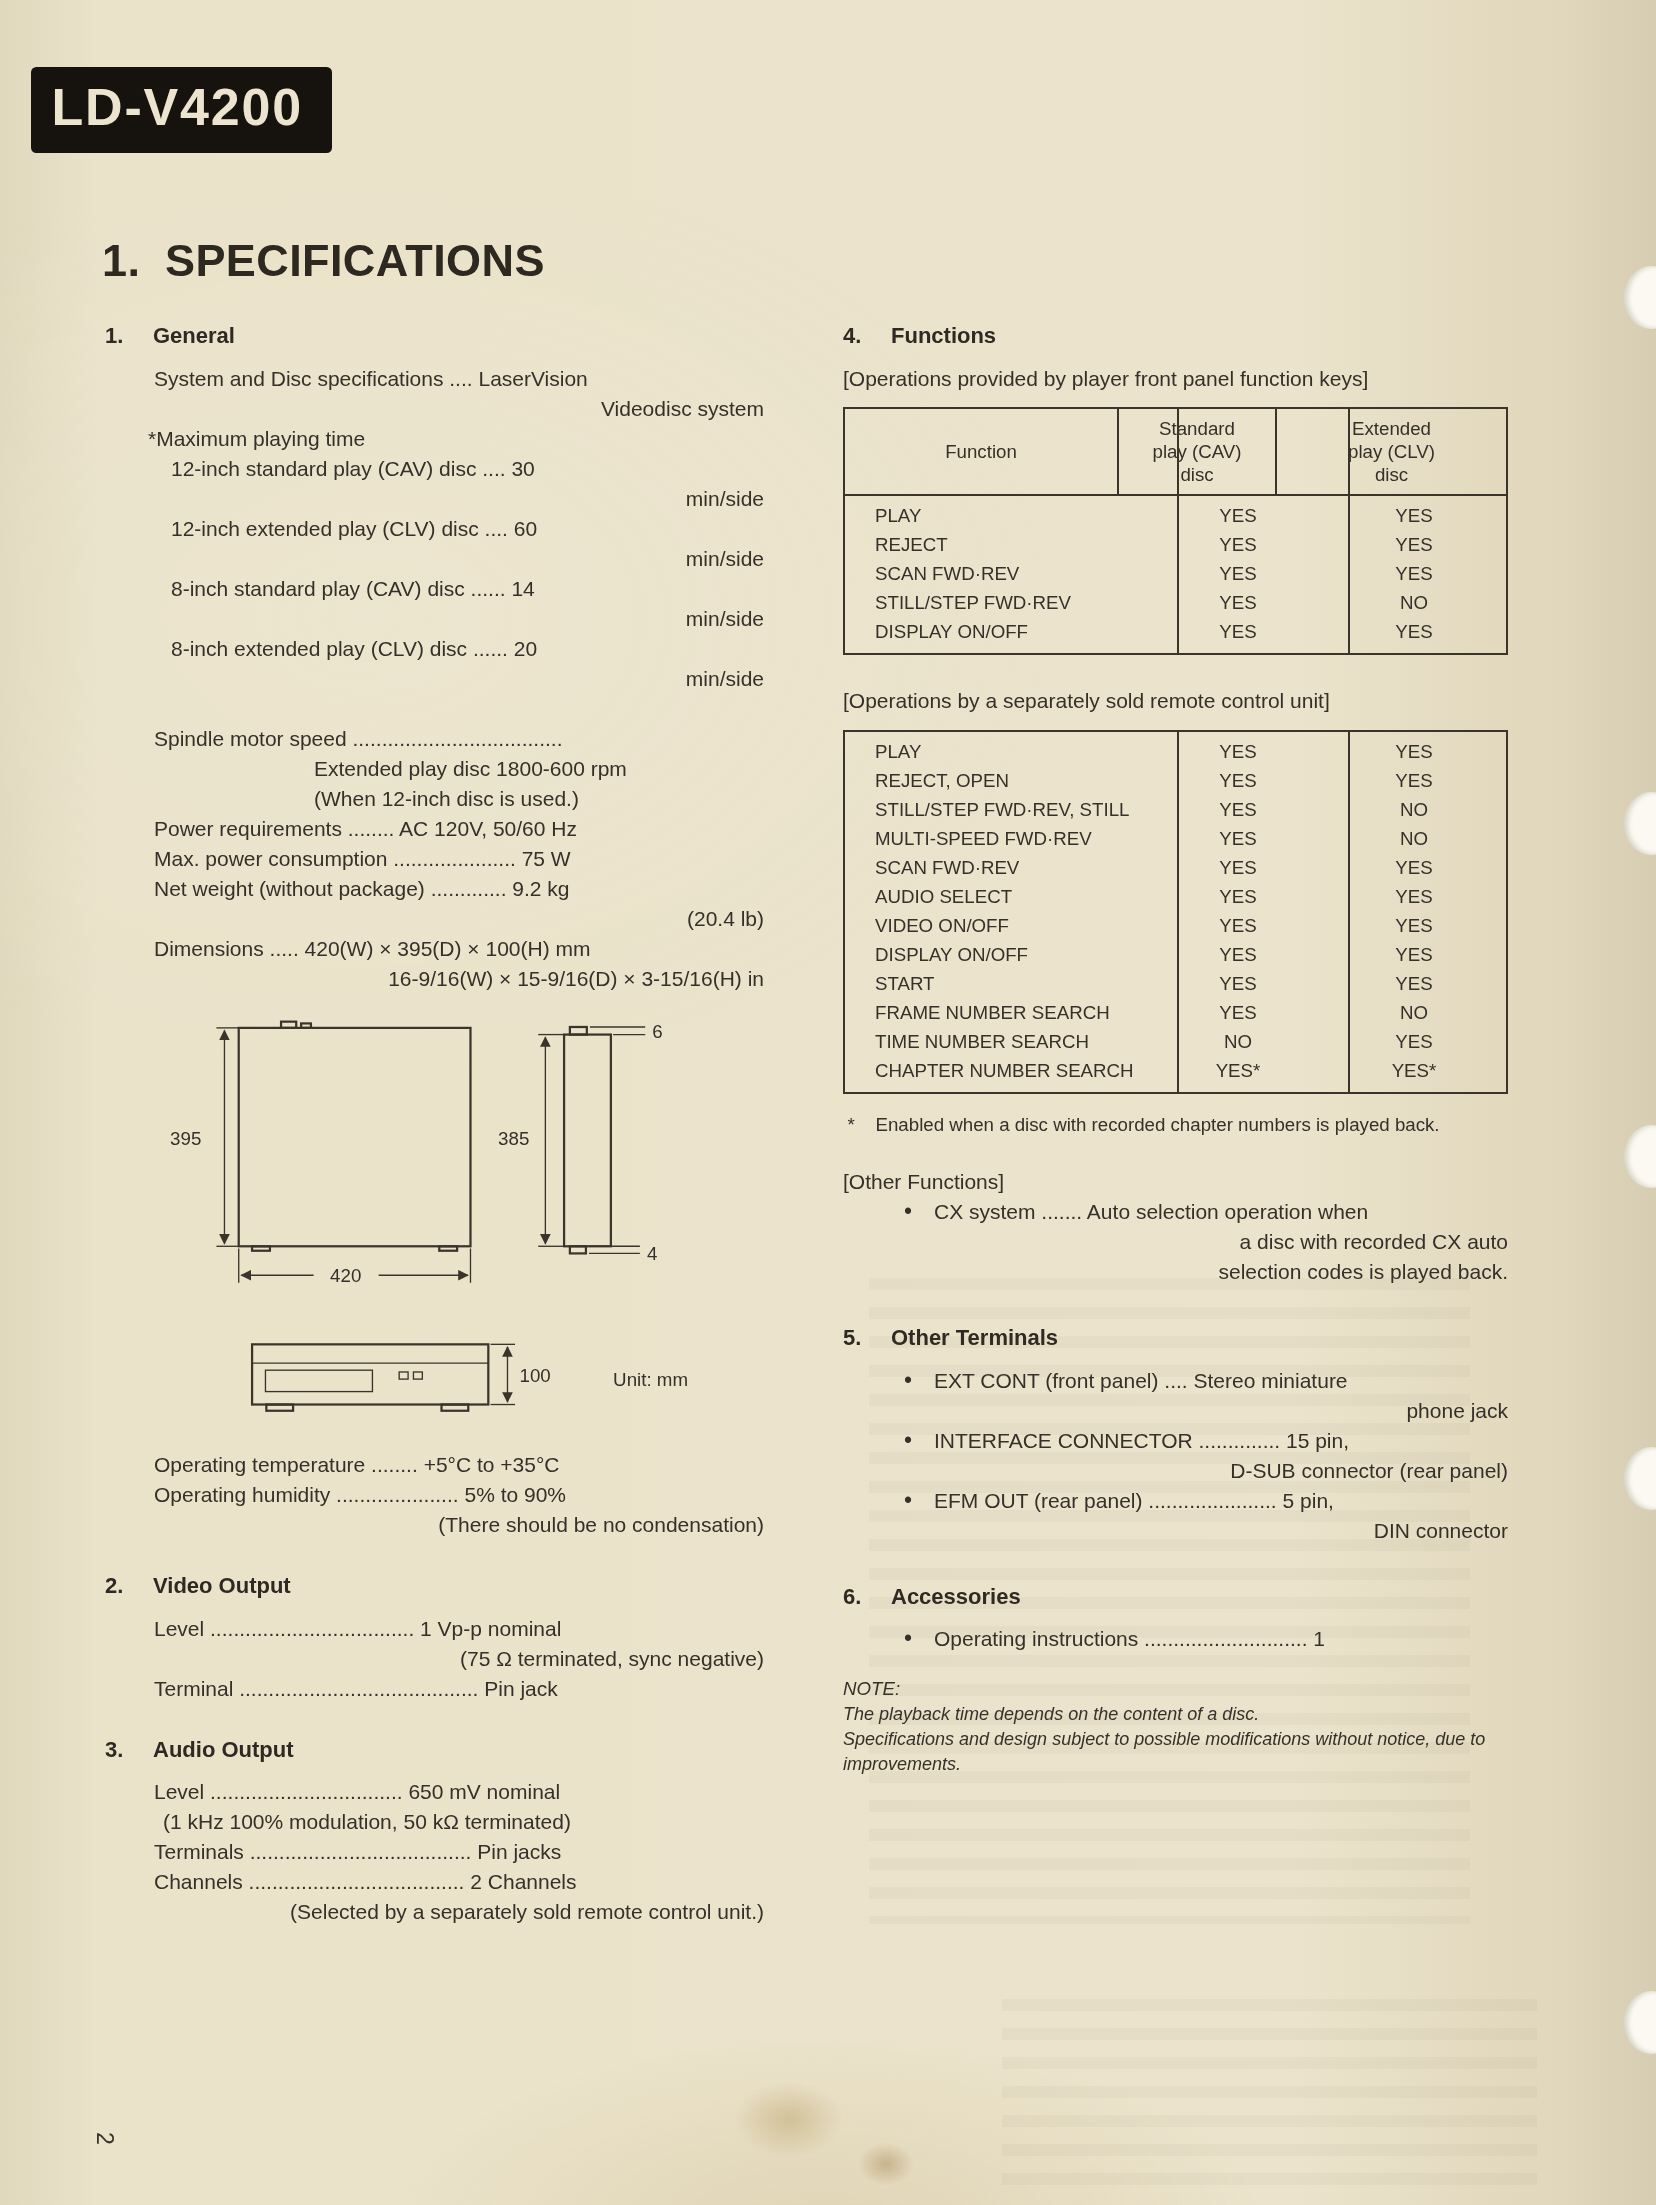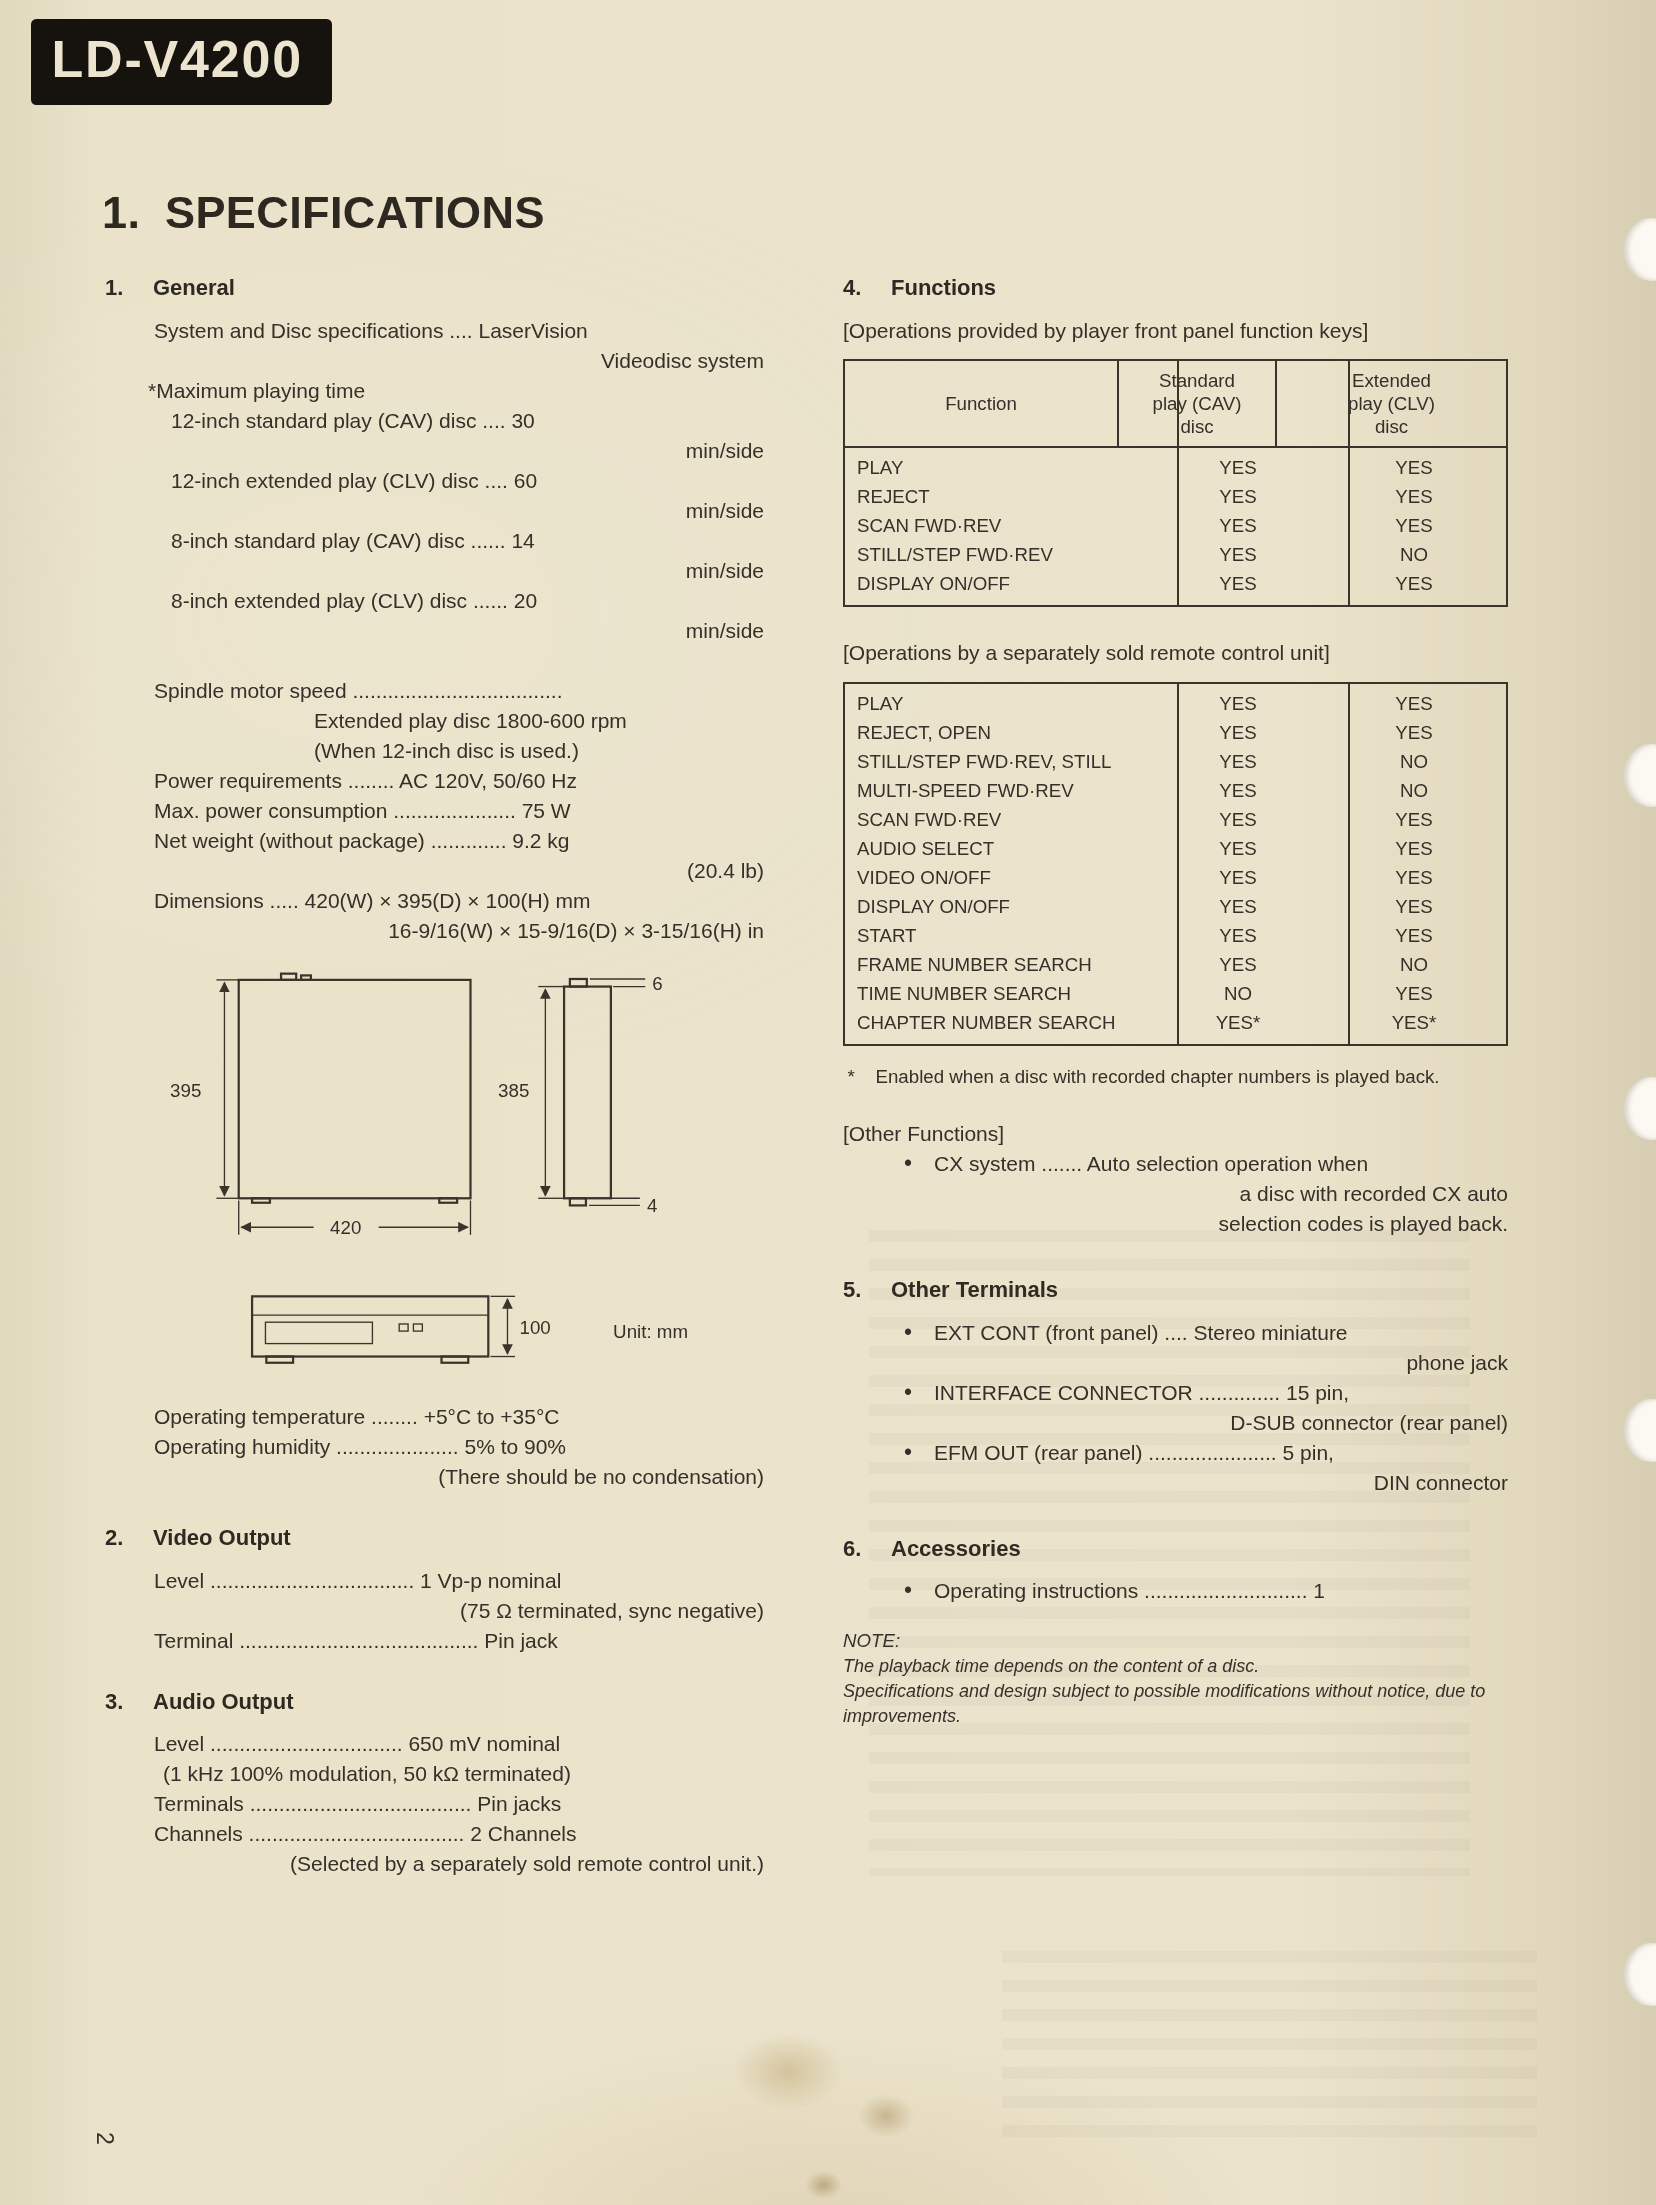--- a/index.html
+++ b/index.html
@@ -7,21 +7,21 @@
   body {
     width: 1657px; height: 2205px; position: relative; overflow: hidden;
     background-color: #e7dfc6;
     background-image:
       radial-gradient(624px 267px at 50% 101%, rgba(150,110,40,0.12), rgba(150,110,40,0) 70%),
       radial-gradient(1069px 713px at 22% 28%, rgba(255,255,255,0.10), rgba(255,255,255,0) 65%),
       linear-gradient(90deg, #e1d9be 0%, #eae2c9 6%, #ebe3cb 78%, #e0d7bc 94%, #d6cdb2 100%);
     font-family: "Liberation Sans", "DejaVu Sans", sans-serif;
     color: #35302a;
   }
-  .paper { position: absolute; inset: 0; overflow: hidden; }
+  .paper { position: absolute; inset: 0; overflow: hidden; margin-top: 48px; }
 
   .badge {
     position: absolute; left: 31px; top: 18.7px; height: 86px;
     background: #16130e; color: #ece4cf; border-radius: 5.3px;
     display: flex; align-items: center; padding: 0 29px 4.5px 20.5px;
     font-size: 52px; font-weight: bold; letter-spacing: 1.8px;
   }
 
   .title { position: absolute; left: 102px; top: 187px; font-size: 45px; font-weight: bold; color: #2d2820; display: flex; letter-spacing: 0.4px; }
   .title .tnum { width: 63px; }
@@ -50,21 +50,21 @@
   .remote-intro { margin-top: 31px; }
 
   .ftable { border: 2.2px solid #3a342b; margin-top: 13.4px; font-size: 18.7px; width: 665px; }
   .t-head { display: flex; border-bottom: 2.2px solid #3a342b; }
   .t-head > div { padding: 8px 0; text-align: center; white-space: pre-line; line-height: 23px; }
   .hc1 { width: 272px; display: flex; align-items: center; justify-content: center; }
   .hc2 { width: 158px; border-left: 2.2px solid #3a342b; }
   .hc3 { flex: 1; border-left: 2.2px solid #3a342b; }
   .rows { padding: 5.3px 0 7.1px 0; }
   .t-row { display: flex; line-height: 29px; }
-  .t-row .f   { width: 309px; padding-left: 12px; }
+  .t-row .f   { width: 309px; padding-left: 30px; }
   .t-row .cav { width: 168px; text-align: center; }
   .t-row .clv { flex: 1; text-align: center; }
   
   .ftable { position: relative; }
   .ftable .sep-a, .ftable .sep-b { position: absolute; top: 0; bottom: 0; width: 2.2px; background: #3a342b; }
   .ftable .sep-a { left: 332px; }
   .ftable .sep-b { left: 503px; }
 
   .footnote { display: flex; margin-top: 18px; font-size: 18.7px; line-height: 26px; padding-left: 4.5px; }
   .footnote .mark { width: 28px; flex: none; }

